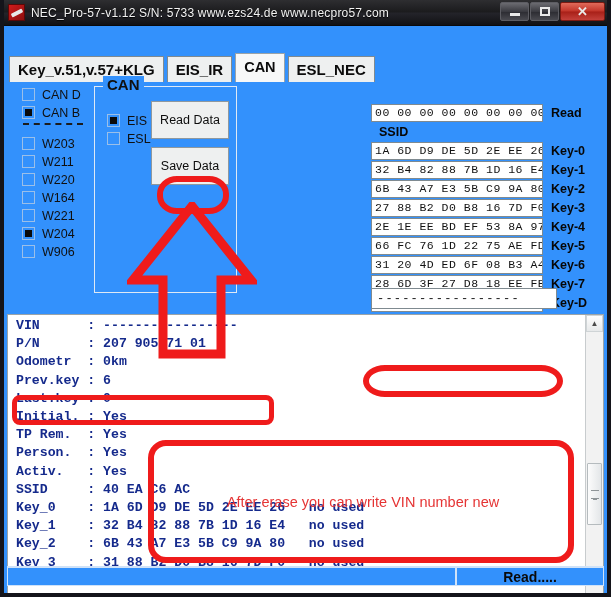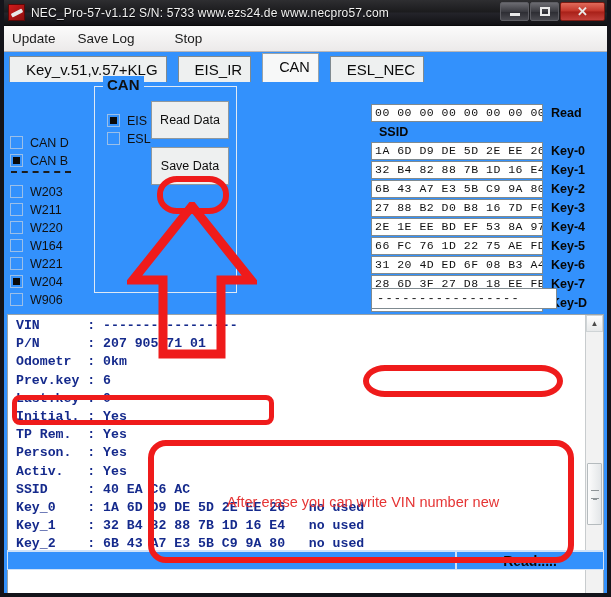--- a/index.html
+++ b/index.html
@@ -70,37 +70,37 @@
 
   
   #tabstrip {
     position: absolute; top: 52px; left: 0; right: 0; height: 30px;
     background: #3391fc;
     display: flex; align-items: flex-end; padding-left: 5px;
   }
   .tab {
     background: #eef0f0; border: 1px solid #7f8a90;
     border-bottom: none;
-    margin-right: 11px; padding: 4px 8px 5px 16px;
-    font-size: 15px; font-weight: normal; color: #0b0b0b;
+    margin-right: 3px; padding: 4px 8px 5px 8px;
+    font-size: 15px; font-weight: bold; color: #0b0b0b;
     height: 26px; display: flex; align-items: center;
     cursor: default; white-space: nowrap;
   }
   .tab.active {
     background: #f7f8f8; height: 29px; font-size: 14.5px;
     border-color: #9aa3a8; padding-top: 2px;
   }
   
   #body-area {
     position: absolute; top: 82px; left: 0; right: 0; bottom: 0;
     background: #3391fc;
   }
   
   #left-panel {
-    position: absolute; left: 6px; top: 4px; width: 78px; height: 210px; margin-top: 48px;
+    position: absolute; left: 18px; top: 4px; width: 78px; height: 210px;
   }
   .cbrow { display: flex; align-items: center; height: 17px; margin-bottom: 1px; }
   .cbox {
     width: 13px; height: 13px; background: #3391fc;
     border: 1px solid #9bbfe8; margin-right: 7px; position: relative; flex: 0 0 auto;
   }
   .cbox.checked:after {
     content: ""; position: absolute; left: 2px; top: 2px;
     width: 7px; height: 7px; background: #0a0a0a;
   }
@@ -185,21 +185,21 @@
     background: linear-gradient(to right,#fcfcfc,#e3e6e8);
     border: 1px solid #b5bbbe; border-radius: 1px;
   }
   #sb-thumb:after {
     content: ""; position: absolute; left: 3px; top: 26px; width: 8px; height: 7px;
     border-top: 1px solid #8e9497; border-bottom: 1px solid #8e9497;
     box-shadow: 0 3px 0 -2px #8e9497;
   }
   
   #statusbar {
-    position: absolute; left: 3px; right: 3px; bottom: 23px; height: 20px;
+    position: absolute; left: 3px; right: 3px; bottom: 7px; height: 20px;
     display: flex; background: #3391fc;
     border-top: 1px solid #cfe2f8;
   }
   #status-left {
     flex: 1 1 auto; border: 1px solid #cfe2f8; background: #3391fc;
   }
   #status-right {
     width: 148px; border: 1px solid #cfe2f8; background: #3391fc;
     display: flex; align-items: center; justify-content: center;
     font-size: 14px; font-weight: bold; color: #0a0a0a;
@@ -243,25 +243,20 @@
       <div class="wbtn">
         <span class="min-glyph"></span>
       </div>
       <div class="wbtn">
         <span class="max-glyph"></span>
       </div>
       <div class="wbtn close">✕</div>
     </div>
   </div>
 
-  <div id="menubar">
-    <div class="menu-item">Update</div>
-    <div class="menu-item">Save Log</div>
-    <div class="menu-item gap">Stop</div>
-  </div>
 
   <div id="tabstrip">
     <div class="tab">Key_v.51,v.57+KLG</div>
     <div class="tab">EIS_IR</div>
     <div class="tab active">CAN</div>
     <div class="tab">ESL_NEC</div>
   </div>
 
   <div id="body-area">
 

